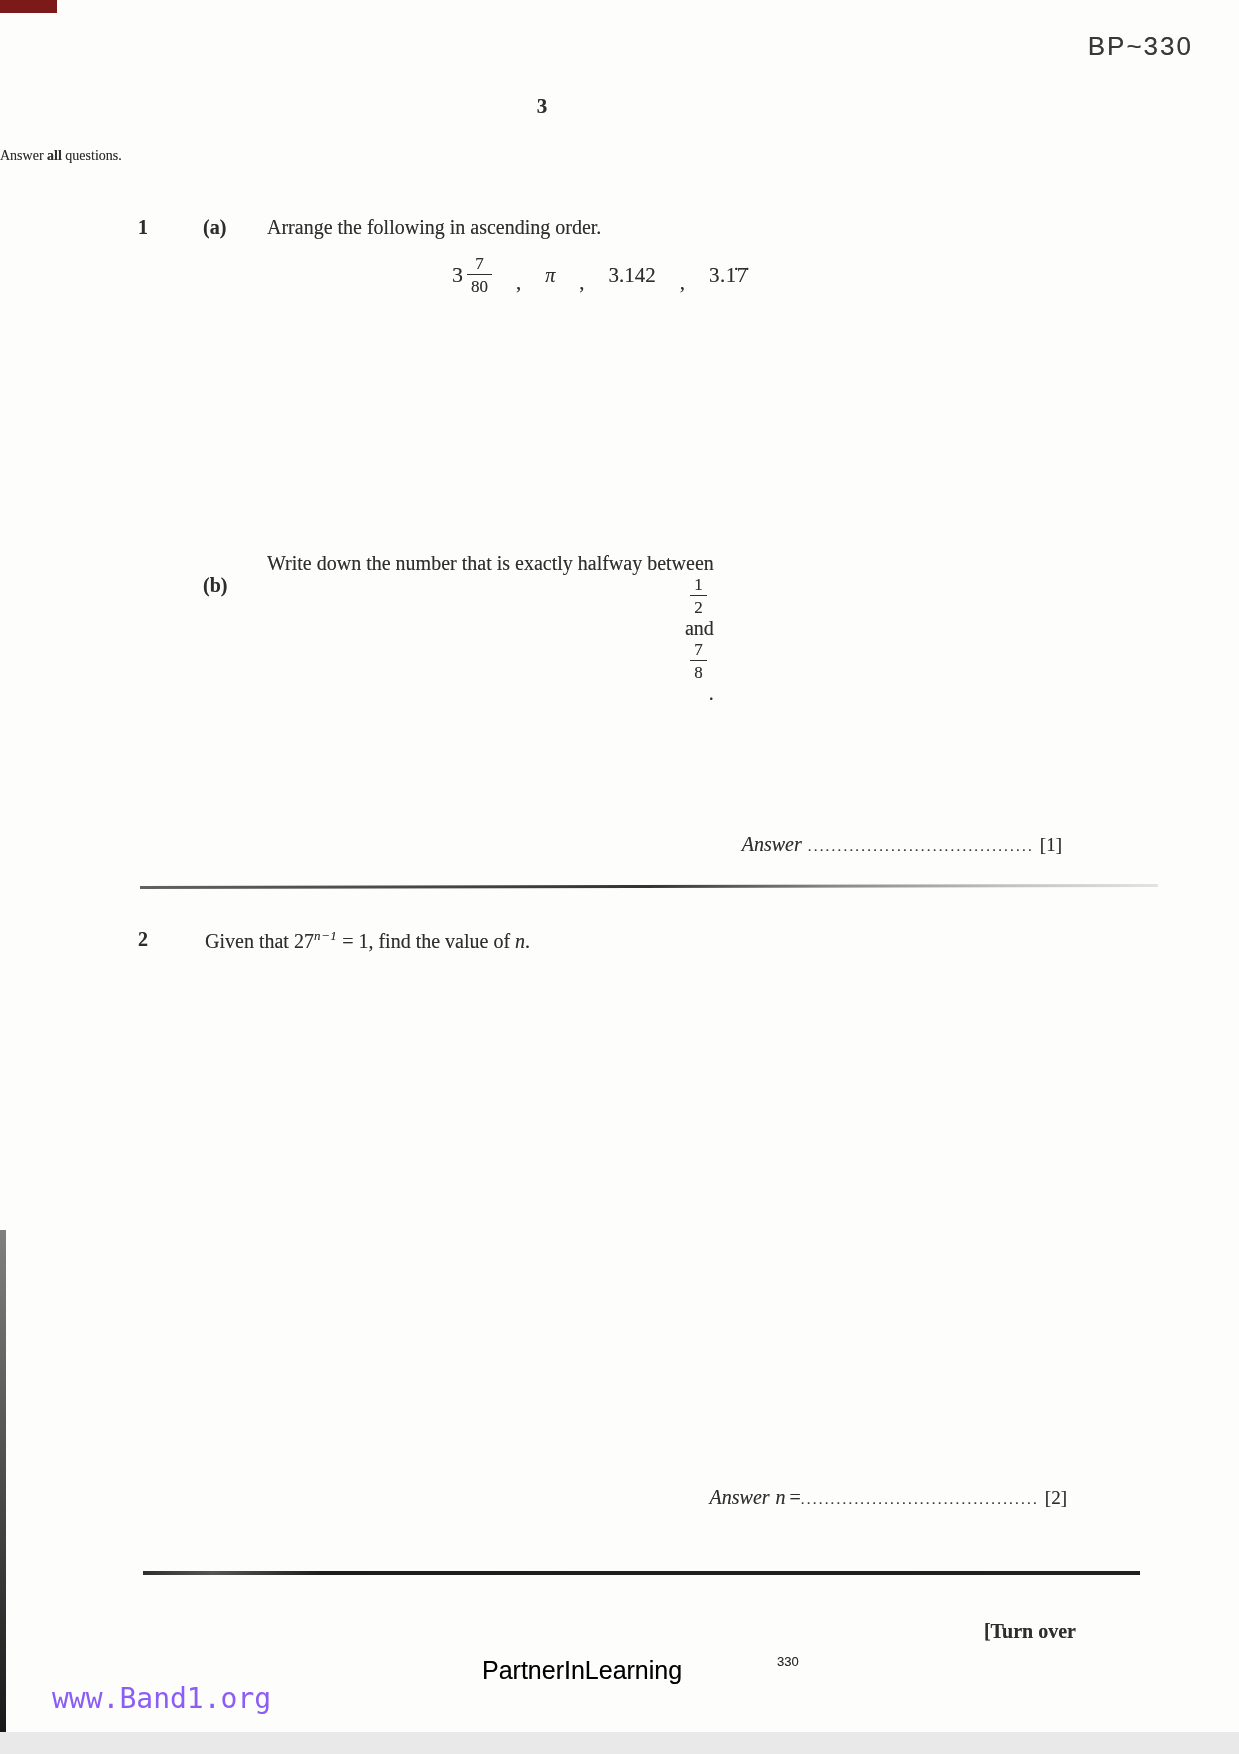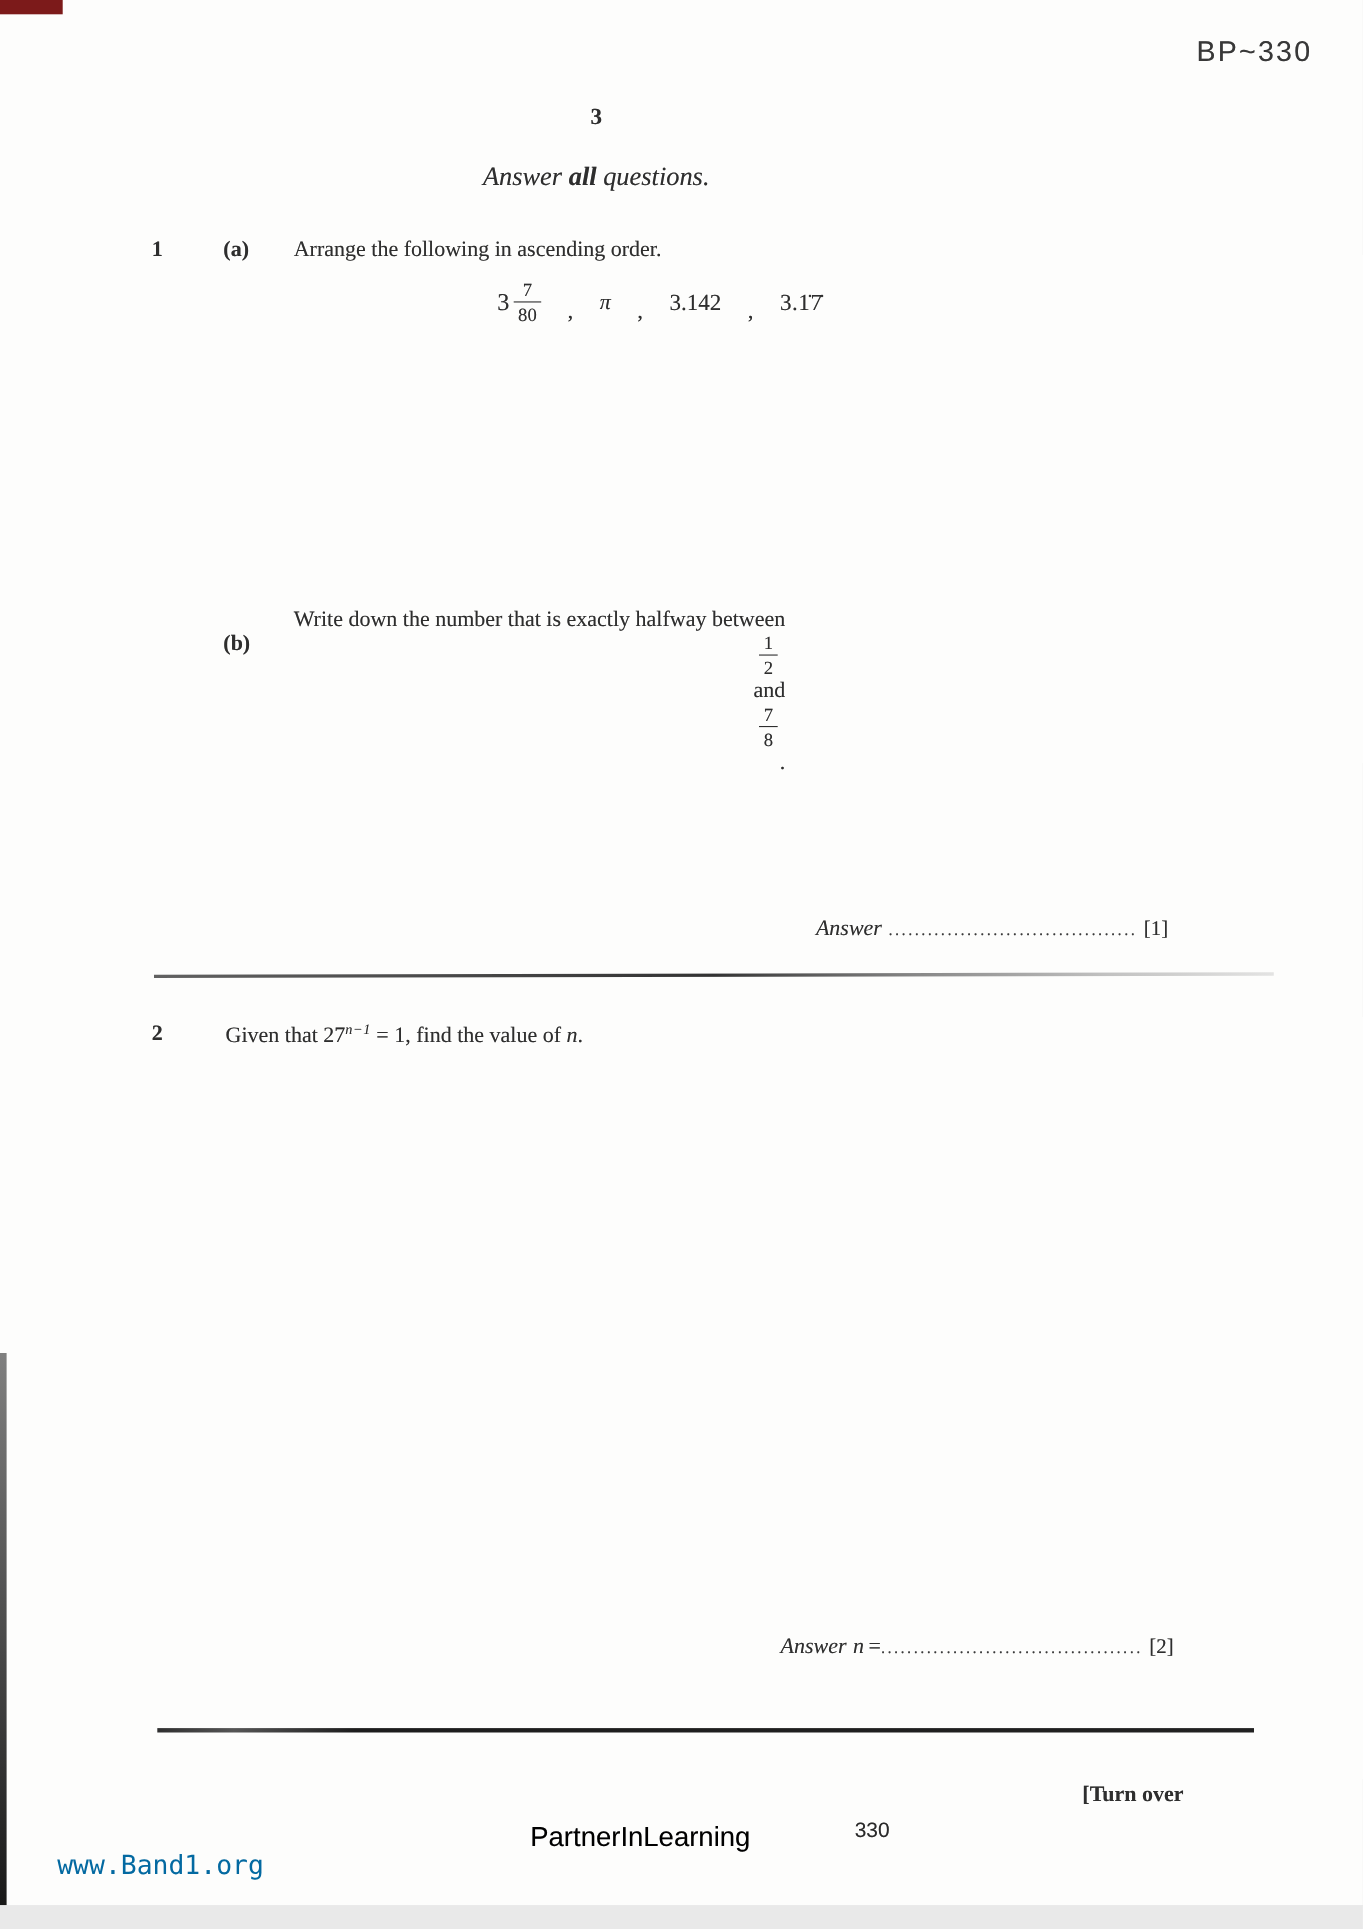--- a/index.html
+++ b/index.html
@@ -16,21 +16,21 @@
   
   .artifact-corner{position:absolute;left:0;top:0;width:57px;height:13px;background:#7c1a1a;}
   .artifact-leftline{position:absolute;left:0;top:1230px;width:6px;height:524px;
      background:linear-gradient(180deg, rgba(25,25,25,0.55), #141414);}
   .artifact-bottombar{position:absolute;left:93px;top:1743px;width:1146px;height:11px;background:#101010;}
 
   .code{position:absolute;top:31px;right:46px;
     font-family:"Liberation Sans", sans-serif;font-size:26px;letter-spacing:2px;color:#383838;}
   .pagenum{position:absolute;top:94px;left:0;width:1084px;text-align:center;
     font-size:21px;font-weight:bold;}
-  .instruction{position:absolute;top:148px;left:0;width:1084px;text-align:center;font-size:24px;font-style:italic;}
+  .instruction{position:absolute;top:148px;left:0;width:1084px;text-align:left;font-size:14px;}
 
   .qnum{position:absolute;font-size:20px;font-weight:bold;}
   .plabel{position:absolute;font-size:20px;font-weight:bold;}
   .prompt{position:absolute;font-size:20px;white-space:nowrap;}
 
   
   .expr{position:absolute;left:452px;top:254px;display:flex;align-items:center;font-size:21px;}
   .expr .sep{margin:0 24px;transform:translateY(7px);}
   .mixed{display:inline-flex;align-items:center;}
   .mixed .whole{font-size:22px;margin-right:4px;}
@@ -63,23 +63,23 @@
   .divider-2{left:143px;top:1571px;width:997px;height:3.5px;
     background:linear-gradient(90deg,#2f2f2f 0%, #555 7%, #1d1d1d 18%, #212121 100%);}
 
   
   .q2-text sup{font-size:13px;font-style:italic;letter-spacing:0.5px;}
 
   .turnover{position:absolute;top:1620px;right:163px;font-size:20px;font-weight:bold;margin-left:45px;}
   .partner{position:absolute;left:482px;top:1656px;
     font-family:"Liberation Sans", sans-serif;font-size:25px;color:#000000;}
   .paper330{position:absolute;left:777px;top:1654px;
-    font-family:"Liberation Sans", sans-serif;font-size:19px;color:#2a2a2a;}
+    font-family:"Liberation Sans", sans-serif;font-size:13px;color:#2a2a2a;}
   .watermark{position:absolute;left:52px;top:1682px;
-    font-family:"DejaVu Sans Mono", monospace;font-size:24px;color:#0369a1;text-shadow:none;}
+    font-family:"DejaVu Sans Mono", monospace;font-size:28px;color:#8b5cf6;text-shadow:none;}
 </style>
 </head>
 <body>
 
 <div class="page">
 
   <div class="artifact-corner"></div>
   <div class="artifact-leftline"></div>
   <div class="artifact-bottombar"></div>
 

